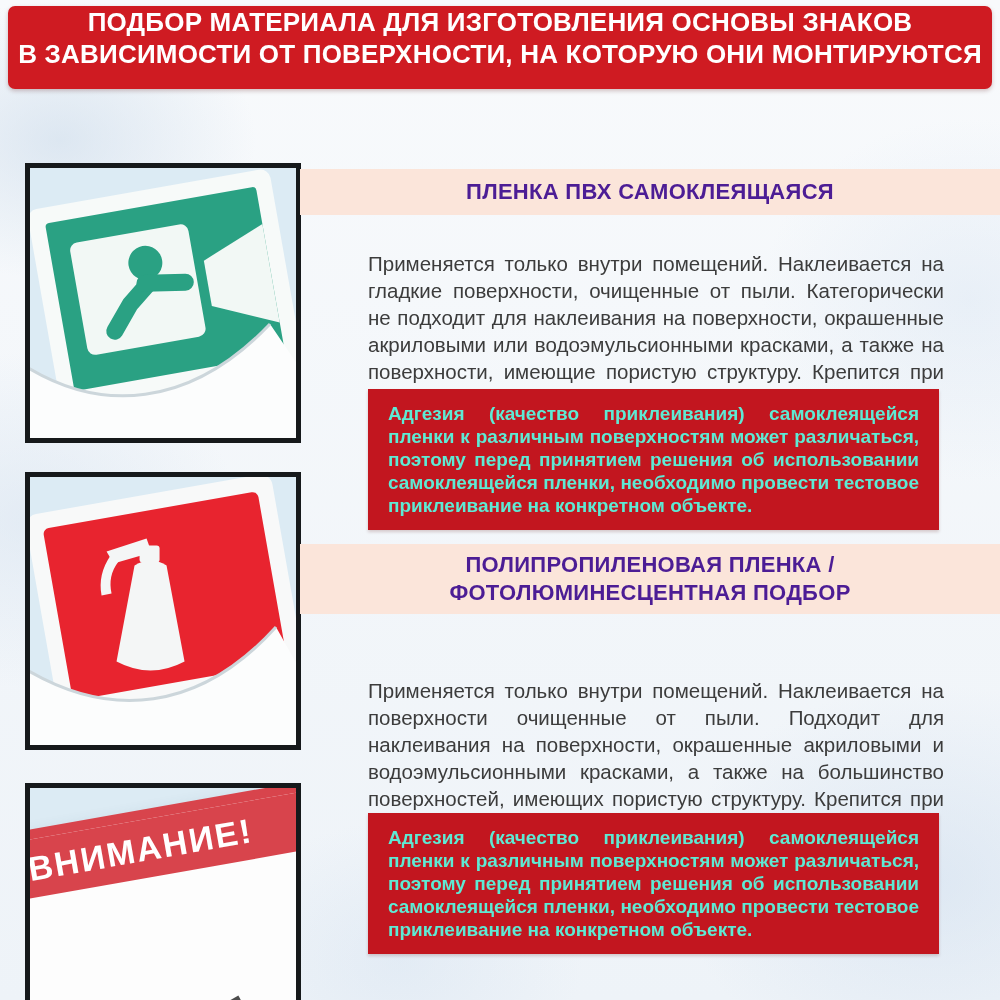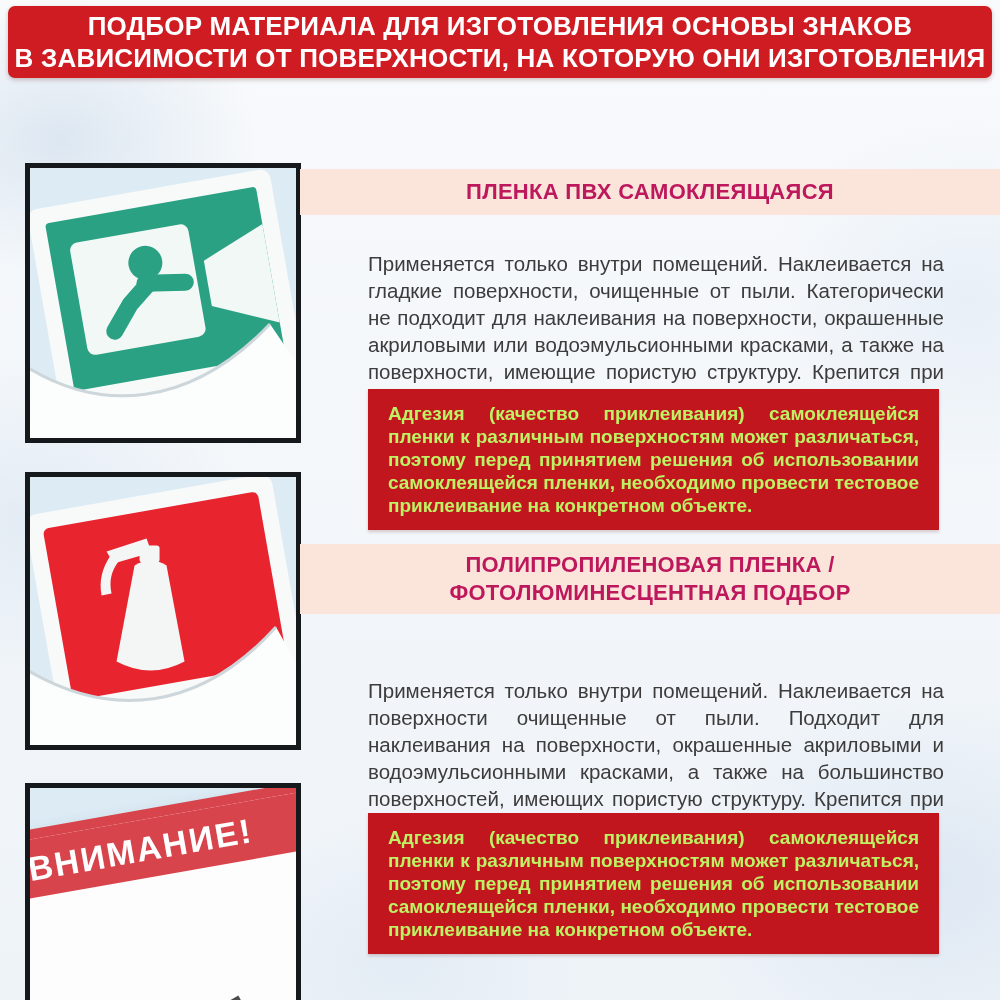--- a/index.html
+++ b/index.html
@@ -10,23 +10,23 @@
       radial-gradient(280px 200px at 6% 14%, rgba(199,216,233,.55), transparent 70%),
       radial-gradient(300px 240px at 3% 52%, rgba(203,219,236,.40), transparent 70%),
       radial-gradient(300px 260px at 97% 30%, rgba(208,223,240,.35), transparent 70%),
       radial-gradient(360px 280px at 93% 88%, rgba(200,217,236,.45), transparent 70%),
       radial-gradient(260px 200px at 40% 96%, rgba(205,221,238,.35), transparent 70%),
       linear-gradient(180deg, #f8fafc 0%, #eef3f8 100%);
   }
 
   
   .banner {
-    position:absolute; left:8px; right:8px; top:6px; height:72px;
+    position:absolute; left:8px; right:8px; top:6px; height:83px;
     background:#cf1b22; border-radius:7px;
-    display:flex; flex-direction:column; align-items:center; justify-content:center;
+    display:flex; flex-direction:column; align-items:center; 
     box-shadow:0 2px 4px rgba(90,20,20,.25);
   }
   .banner div {
     color:#ffffff; font-weight:700; font-size:26px; line-height:32px;
     letter-spacing:.2px; white-space:nowrap;
   }
 
   
   .photo {
     position:absolute; left:25px; width:266px;
@@ -51,48 +51,48 @@
   .cctv-camera { display:block; width:220px; height:120px; margin:10px auto 0 auto; }
 
   
   .band {
     position:absolute; left:300px; right:0; background:#fbe5da;
     display:flex; flex-direction:column; align-items:center; justify-content:center;
   }
   .band-1 { top:169px; height:46px; }
   .band-2 { top:544px; height:70px; }
   .band .t {
-    color:#be185d; font-weight:700; font-size:22px; line-height:28px;
+    color:#4c1d95; font-weight:700; font-size:22px; line-height:28px;
     letter-spacing:.3px; white-space:nowrap;
   }
 
   .body-text {
     position:absolute; left:368px; width:576px;
     color:#3c3c3c; font-size:20.5px; line-height:27px; text-align:justify;
   }
   .body-1 { top:229px; }
   .body-2 { top:656px; }
 
   .note {
     position:absolute; left:368px; width:531px; padding:13px 20px;
-    background:#c2161f; color:#bef264; font-weight:700;
+    background:#c2161f; color:#5eead4; font-weight:700;
     font-size:19px; line-height:23px; text-align:justify;
     box-shadow:0 2px 3px rgba(90,20,20,.2);
   }
   .note-1 { top:389px; }
   .note-2 { top:813px; }
 </style>
 </head>
 <body>
 
 <div class="page">
 
   <header class="banner">
     <div>ПОДБОР МАТЕРИАЛА ДЛЯ ИЗГОТОВЛЕНИЯ ОСНОВЫ ЗНАКОВ</div>
-    <div>В ЗАВИСИМОСТИ ОТ ПОВЕРХНОСТИ, НА КОТОРУЮ ОНИ ИЗГОТОВЛЕНИЯ</div>
+    <div>В ЗАВИСИМОСТИ ОТ ПОВЕРХНОСТИ, НА КОТОРУЮ ОНИ МОНТИРУЮТСЯ</div>
   </header>
 
   <div class="photo photo-1">
     <svg viewBox="0 0 266 270" preserveAspectRatio="xMidYMid slice">
       <ellipse cx="140" cy="240" rx="152" ry="28" fill="#aebfc9" opacity="0.35"></ellipse>
       <g transform="translate(134 120) rotate(-10)">
         <rect x="-122" y="-100" width="246" height="202" rx="10" fill="#f7faf9"></rect>
         <rect x="-106" y="-84" width="214" height="170" rx="4" fill="#2aa183"></rect>
         <rect x="-86" y="-60" width="120" height="114" rx="8" fill="#f2f8f5"></rect>
         <circle cx="-14" cy="-28" r="17" fill="#2aa183"></circle>

